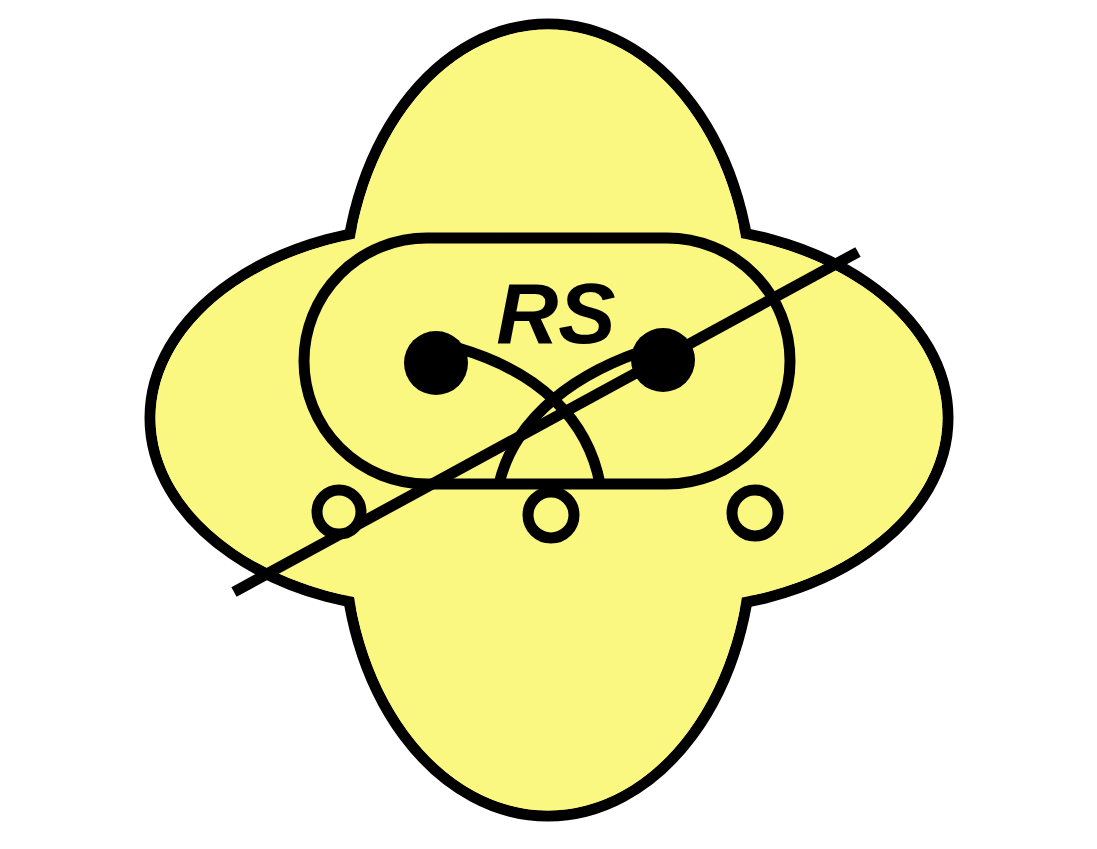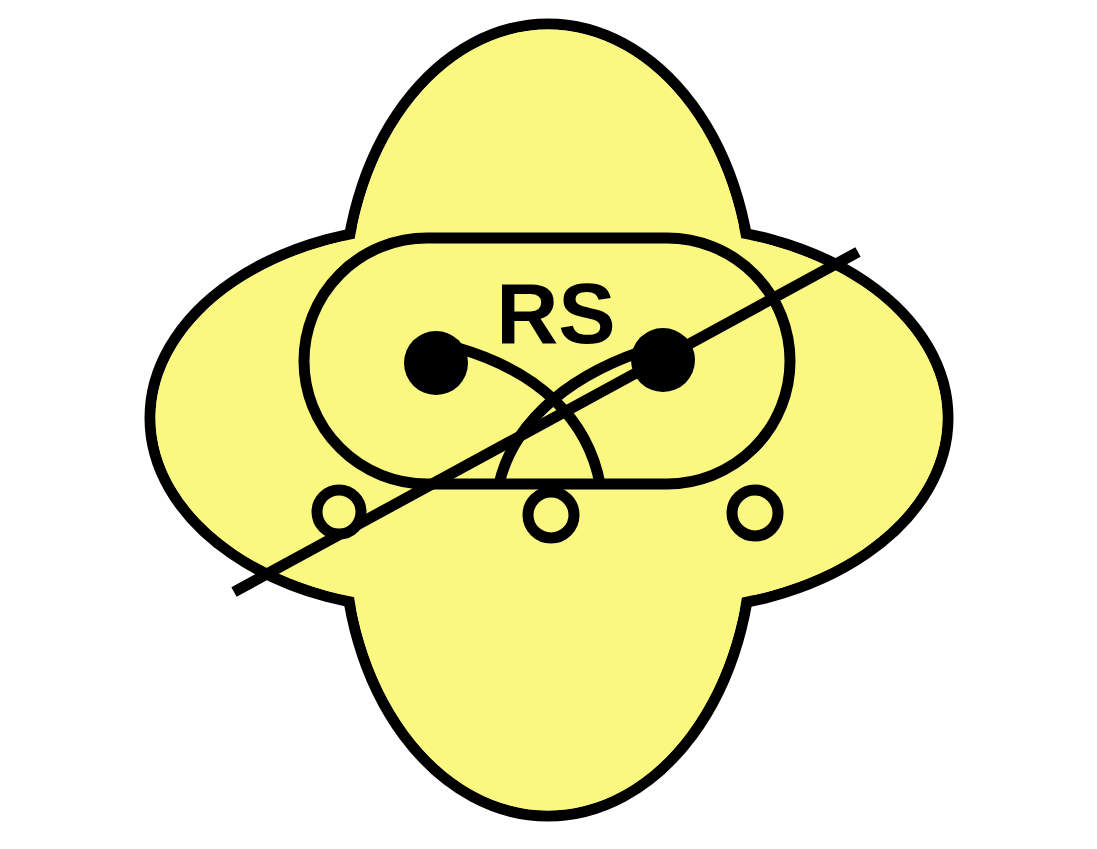--- a/index.html
+++ b/index.html
@@ -11,20 +11,21 @@
     width: 1097px;
     height: 849px;
     font-family: "Liberation Sans", sans-serif;
     overflow: hidden;
   }
   #diagram-root {
     position: relative;
     width: 1097px;
     height: 849px;
     background: #eab308;
+    font-style: italic;
   }
   #diagram-svg {
     display: block;
     width: 1097px;
     height: 849px;
   }
   .rs-label {
     font-family: "Liberation Sans", sans-serif;
     font-weight: bold;
     font-size: 86px;

